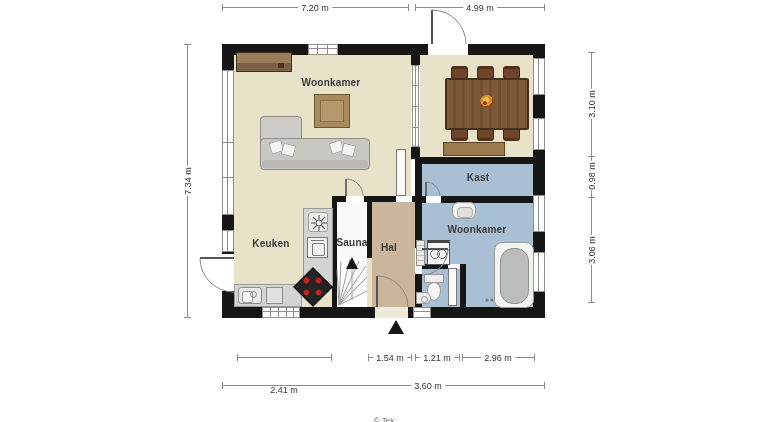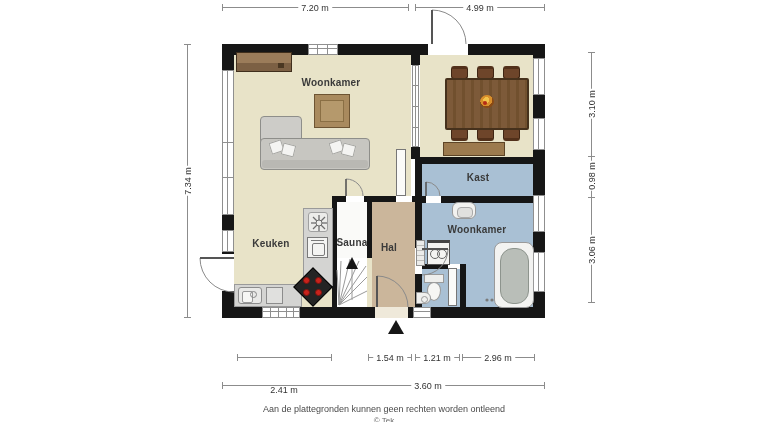--- a/index.html
+++ b/index.html
@@ -257,16 +257,15 @@
   <div class="dim-line" style="left:462px;top:357px;width:73px;height:1px;"></div>
   <div class="tick" style="left:462px;top:354px;width:1px;height:7px;"></div>
   <div class="tick" style="left:534px;top:354px;width:1px;height:7px;"></div>
   <div class="dim-label" style="left:498px;top:358px;">2.96 m</div>
 
   <div class="dim-line" style="left:222px;top:385px;width:323px;height:1px;"></div>
   <div class="tick" style="left:222px;top:382px;width:1px;height:7px;"></div>
   <div class="tick" style="left:544px;top:382px;width:1px;height:7px;"></div>
   <div class="dim-label" style="left:428px;top:386px;">3.60 m</div>
 
-  <div class="footer-line" style="left:384px;top:404px;">Aan de plattegronden kunnen geen rechten worden ontleend</div>
   <div class="footer-line" style="left:384px;top:416px;font-size:8px;color:#6a6a6a;">© Tek</div>
 
 </div>
 
 </body></html>

